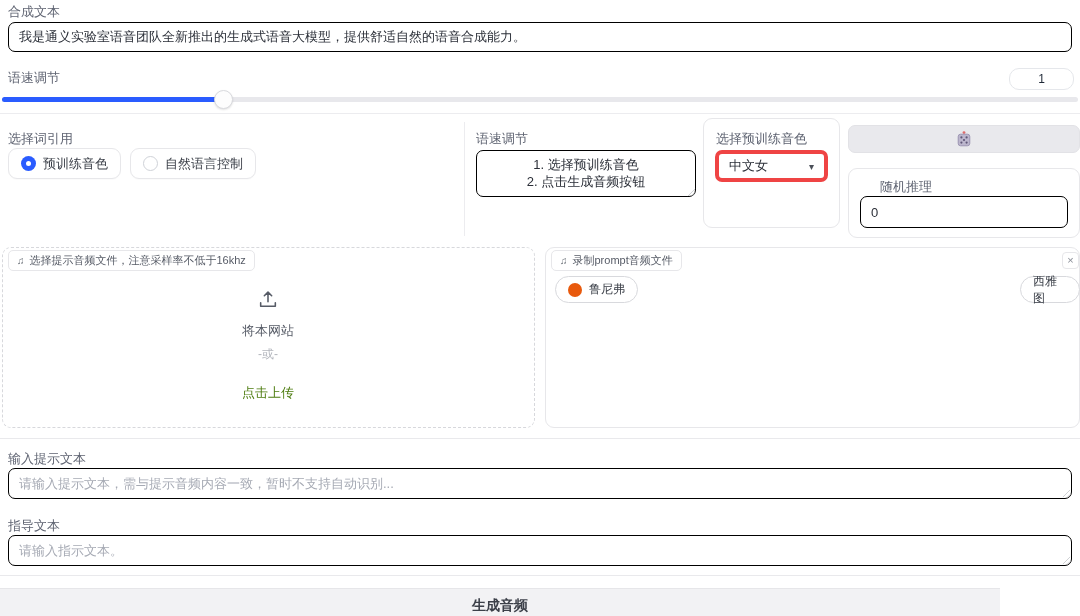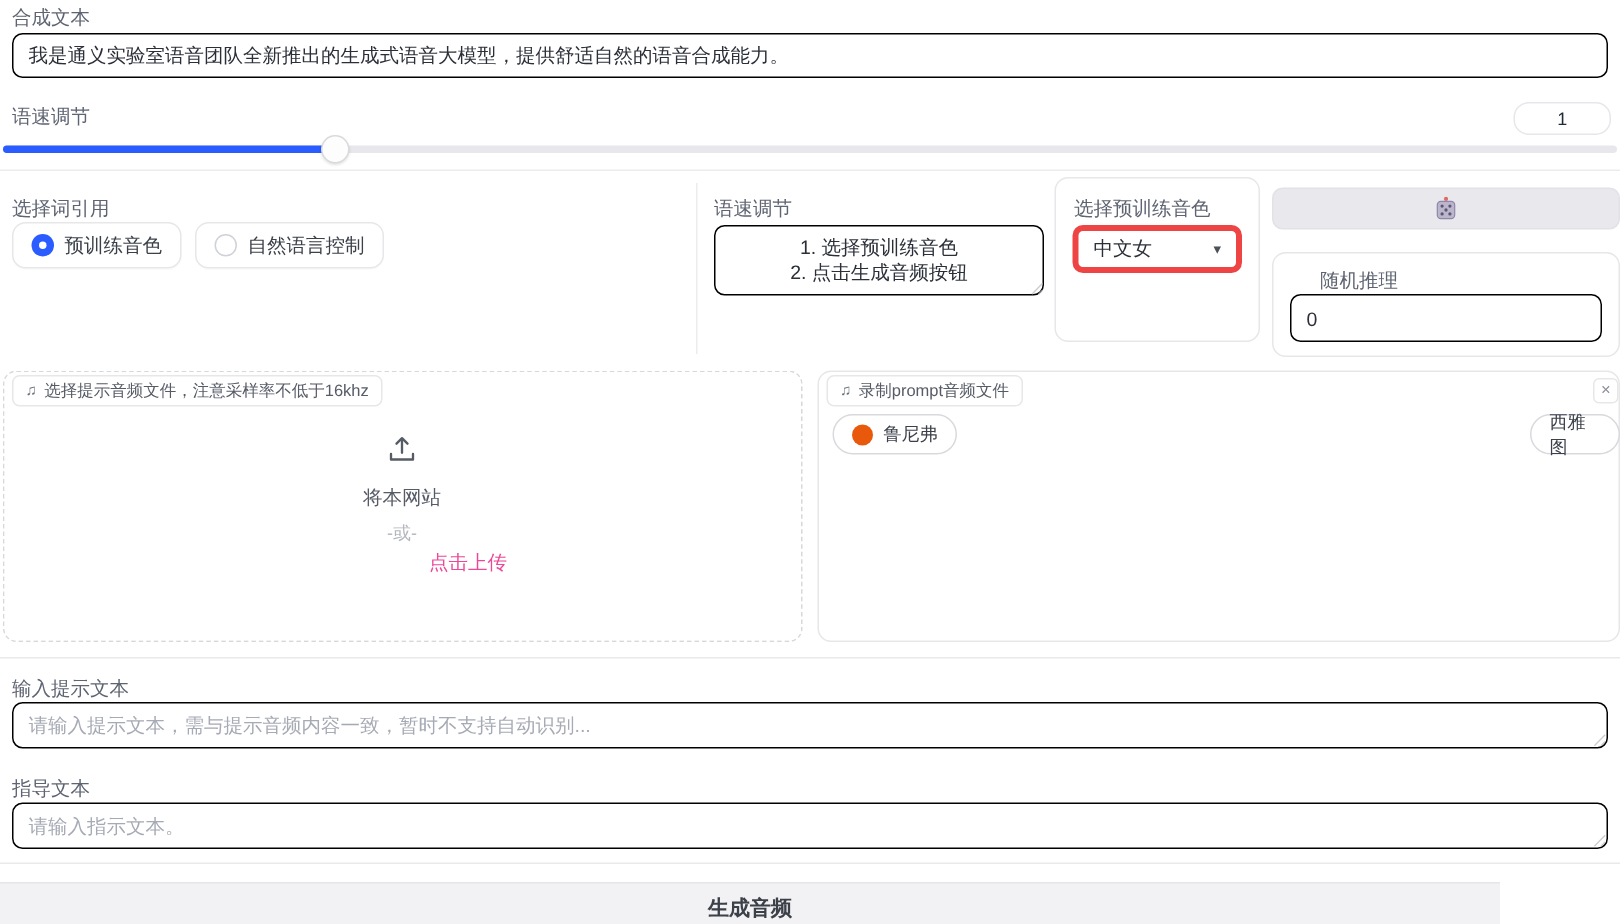--- a/index.html
+++ b/index.html
@@ -55,21 +55,21 @@
   .close-btn { position:absolute; width:17px; height:17px; border:1px solid #e7e7ea; border-radius:4px;
                background:#fff; color:#8a8e97; font-size:11px; line-height:15px; text-align:center; cursor:pointer; }
   .pill { position:absolute; display:inline-flex; align-items:center; gap:7px; height:27px;
           padding:0 12px; border:1px solid #d8d9dd; border-radius:14px; background:#fff;
           font-size:12px; color:#3c4049; cursor:pointer; }
   .orange-dot { width:14px; height:14px; border-radius:50%; background:#e8590c; flex:none; }
 
   .upload-center { position:absolute; left:198px; top:288px; width:140px; text-align:center; }
   .upload-center .l1 { font-size:13px; color:#565b66; margin-top:8px; }
   .upload-center .l2 { font-size:12px; color:#b3b6bd; margin-top:6px; }
-  .upload-center .l3 { font-size:13px; color:#ec4899; margin-top:2px;text-align:right; }
+  .upload-center .l3 { font-size:13px; color:#4d7c0f; margin-top:21px; }
 
   .resize-handle { position:absolute; right:3px; bottom:3px; width:9px; height:9px; opacity:.75; }
 
   .gen-btn { position:absolute; left:0; top:588px; width:1000px; height:28px; background:#f2f2f4;
              border-top:1px solid #e6e6e9; display:flex; align-items:flex-start; justify-content:center;
              font-size:14px; font-weight:bold; color:#3c4049; padding-top:8px; cursor:pointer; }
 </style>
 </head>
 <body>
 

